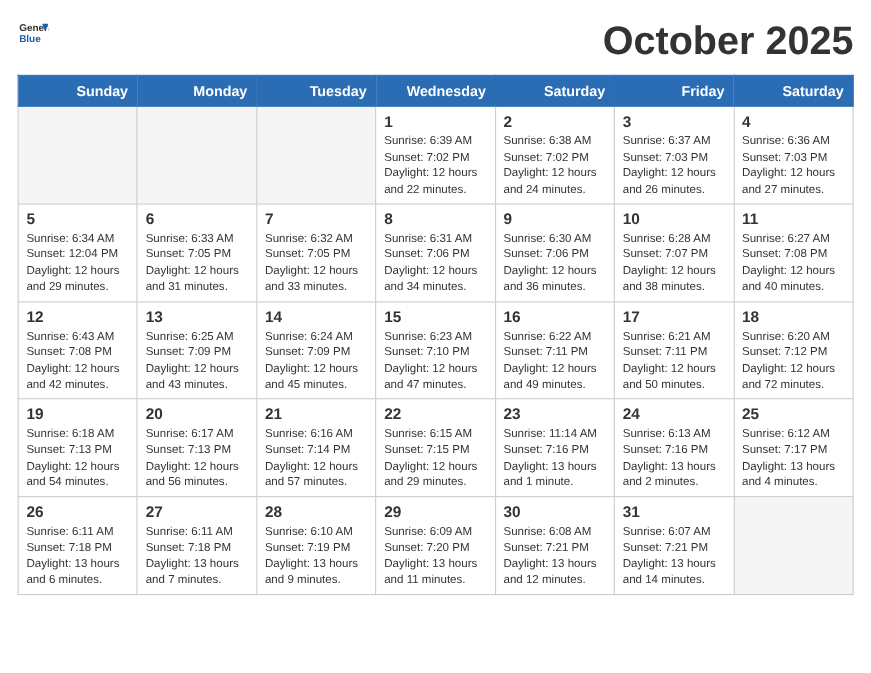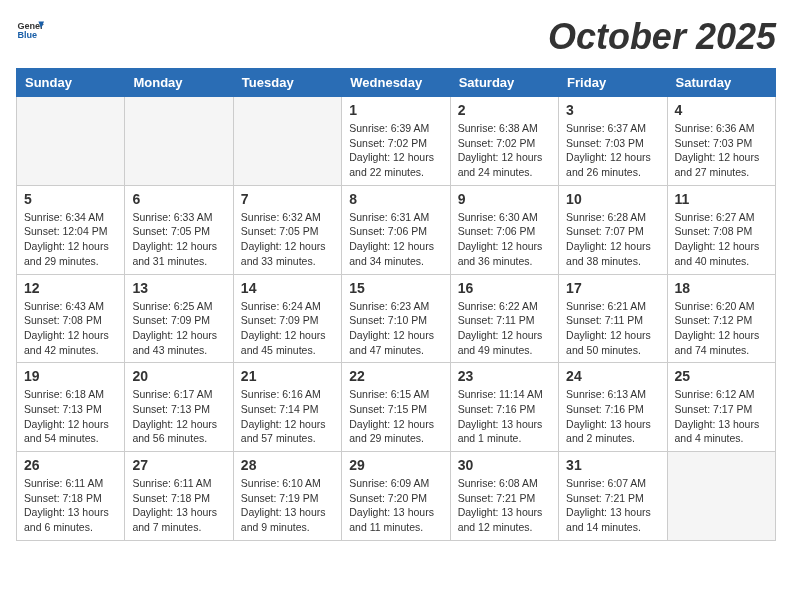--- a/index.html
+++ b/index.html
@@ -20,39 +20,38 @@
       display: flex;
       align-items: center;
       gap: 6px;
     }
     .logo-icon {
       width: 28px;
       height: 28px;
     }
     .title-block {
       text-align: right;
-      font-style: italic;
     }
     .month-title {
       font-size: 36px;
       font-weight: bold;
       color: #333;
     }
     .location {
       font-size: 15px;
       color: #555;
     }
     .calendar {
       width: 100%;
       border-collapse: collapse;
     }
     .calendar th {
       background-color: #2a6db5;
       color: white;
-      text-align: left;
+      text-align: right;
       padding: 6px 8px;
       font-size: 13px;
       font-weight: bold;
       border: 1px solid #2a6db5;
     }
     .calendar td {
       border: 1px solid #ccc;
       vertical-align: top;
       padding: 5px 7px;
       width: calc(100% / 7);
@@ -175,21 +174,21 @@
         <td>
           <div class="day-number">16</div>
           <div class="day-info"><span>Sunrise: 6:22 AM</span><br><span>Sunset: 7:11 PM</span><br><span>Daylight: 12 hours</span><br><span>and 49 minutes.</span></div>
         </td>
         <td>
           <div class="day-number">17</div>
           <div class="day-info"><span>Sunrise: 6:21 AM</span><br><span>Sunset: 7:11 PM</span><br><span>Daylight: 12 hours</span><br><span>and 50 minutes.</span></div>
         </td>
         <td>
           <div class="day-number">18</div>
-          <div class="day-info"><span>Sunrise: 6:20 AM</span><br><span>Sunset: 7:12 PM</span><br><span>Daylight: 12 hours</span><br><span>and 74 minutes.</span></div>
+          <div class="day-info"><span>Sunrise: 6:20 AM</span><br><span>Sunset: 7:12 PM</span><br><span>Daylight: 12 hours</span><br><span>and 72 minutes.</span></div>
         </td>
       </tr>
       <tr>
         <td>
           <div class="day-number">19</div>
           <div class="day-info"><span>Sunrise: 6:18 AM</span><br><span>Sunset: 7:13 PM</span><br><span>Daylight: 12 hours</span><br><span>and 54 minutes.</span></div>
         </td>
         <td>
           <div class="day-number">20</div>
           <div class="day-info"><span>Sunrise: 6:17 AM</span><br><span>Sunset: 7:13 PM</span><br><span>Daylight: 12 hours</span><br><span>and 56 minutes.</span></div>

